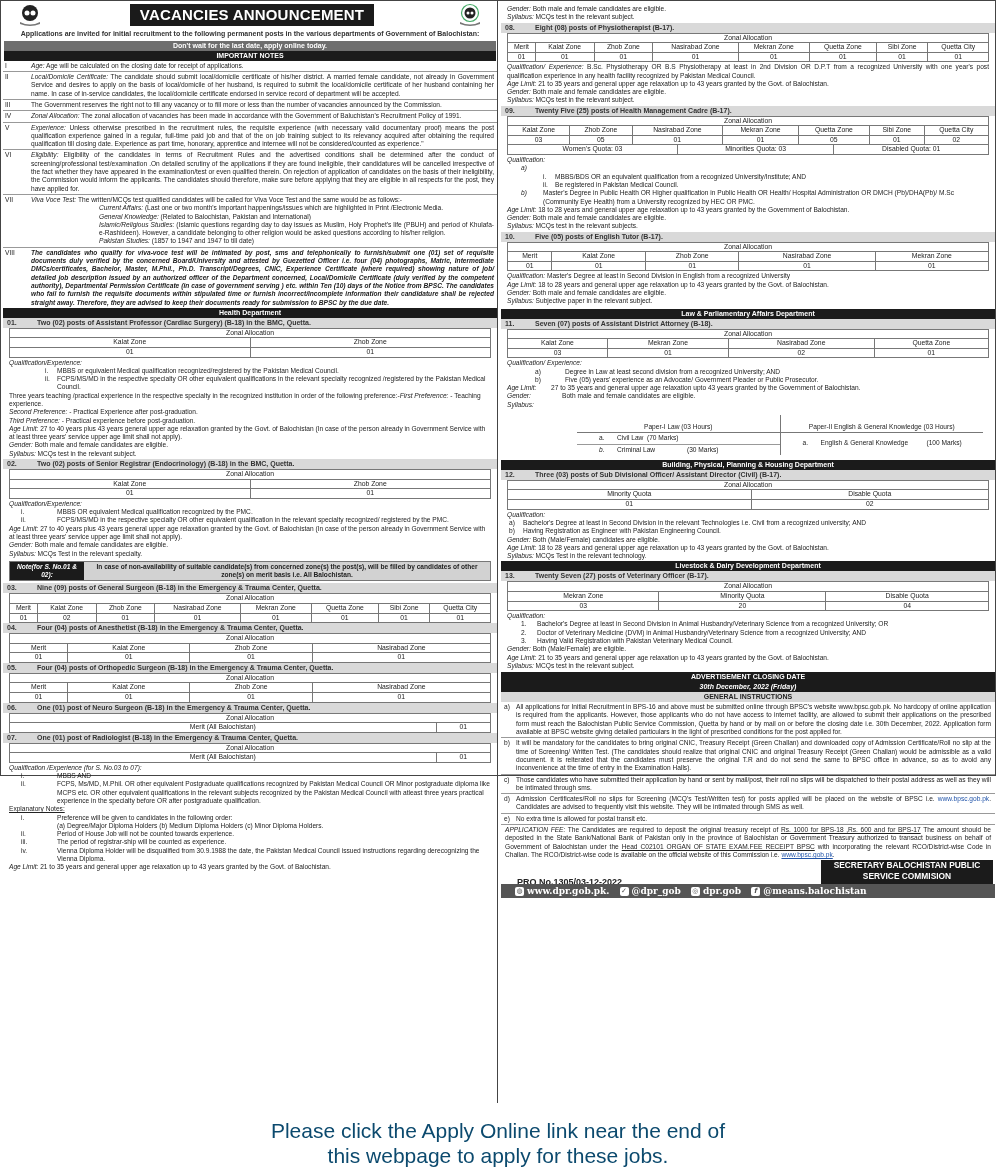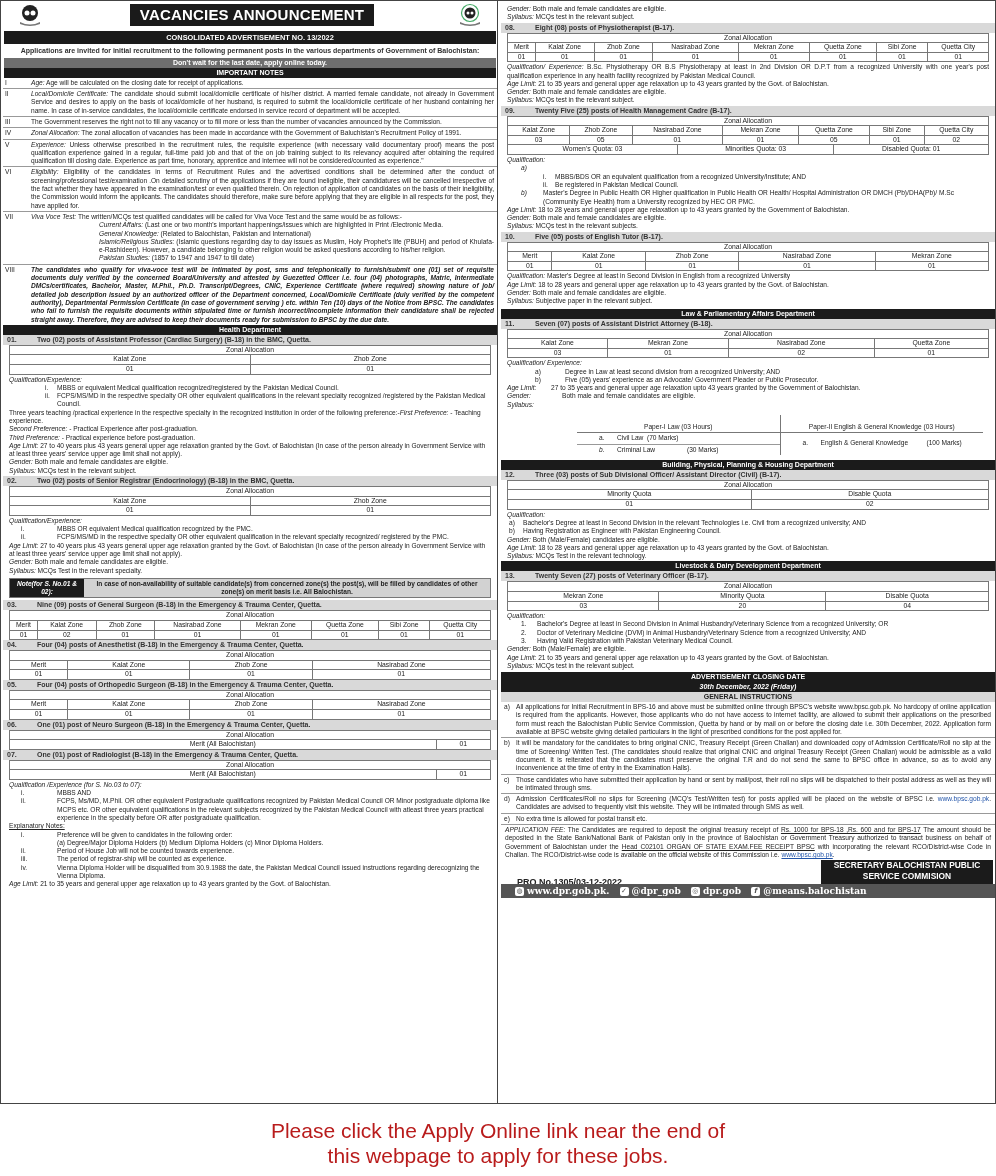--- a/index.html
+++ b/index.html
@@ -1,18 +1,18 @@
 <!DOCTYPE html>
 <html><head>
 <meta charset="utf-8">
 <style>
   * { box-sizing: border-box; margin: 0; padding: 0; }
   html, body { width: 996px; height: 1176px; background: #fff; overflow: hidden; }
   body { font-family: "Liberation Sans", sans-serif; color: #222; font-size: 6.6px; line-height: 1.26; position: relative; }
-  .page { position: absolute; left: 0; top: 0; width: 996px; height: 1104px; border: 1px solid #444; }
+  .page { position: absolute; left: 0; top: 0; width: 996px; height: 776px; border: 1px solid #444; }
   .col { position: absolute; top: 0; }
   .col-left { left: 2px; width: 495px; height: 1102px; border-right: 1px solid #444; }
   .col-right { left: 500px; width: 494px; height: 1102px; }
   .hdr { position: relative; height: 28px; }
   .logo { position: absolute; top: 2px; width: 26px; height: 24px; }
   .logo-l { left: 14px; }
   .logo-r { right: 14px; }
   .title-box { position: absolute; left: 127px; top: 3px; width: 244px; height: 22px; background: #1a1a1a; color: #fff; font-weight: bold; font-size: 15px; text-align: center; line-height: 22px; letter-spacing: 0.2px; }
   .band-dark { background: #1b1b1b; color: #fff; text-align: center; font-weight: bold; }
   .band-mid { background: #6e6e6e; color: #fff; text-align: center; font-weight: bold; }
@@ -53,21 +53,21 @@
   .gi { display: flex; border-bottom: 1px solid #999; padding: 1px 4px 1px 3px; }
   .gi .m { width: 12px; flex: none; }
   .gi .t { flex: 1; text-align: justify; }
   .link { color: #2255aa; }
   .footer-r { position: relative; height: 38px; }
   .secretary { position: absolute; right: 2px; top: 0; width: 172px; height: 27px; background: #1b1b1b; color: #fff; font-weight: bold; font-size: 8.4px; text-align: center; line-height: 11px; padding-top: 0; }
   .prq { position: absolute; left: 4px; top: 17px; font-weight: bold; font-size: 9px; color: #222; margin-left: 12px; }
   .social { position: absolute; left: 0; right: 0; bottom: 0; height: 14px; background: #555; color: #fff; font-family: "DejaVu Serif", serif; font-weight: bold; font-size: 9px; line-height: 14px; padding-left: 14px; display: flex; gap: 10px; }
   .social span { display: inline-flex; align-items: center; gap: 3px; }
   .ico { display: inline-block; width: 9px; height: 9px; border-radius: 2px; background: #fff; color: #555; font-size: 7px; line-height: 9px; text-align: center; font-family: "DejaVu Sans", sans-serif; }
-  .apply { position: absolute; left: 0; top: 1118px; width: 996px; text-align: center; color: #b91c1c; font-size: 21px; line-height: 25px; font-family: "Liberation Sans", sans-serif; }
+  .apply { position: absolute; left: 0; top: 1118px; width: 996px; text-align: center; color: #0c4a6e; font-size: 21px; line-height: 25px; font-family: "Liberation Sans", sans-serif; }
 </style>
 </head>
 <body>
 
 <div class="page">
 
   <div class="col col-left">
     <div class="hdr">
       <svg class="logo logo-l" viewBox="0 0 26 24">
         <circle cx="13" cy="10" r="8" fill="#222"></circle>
@@ -77,21 +77,20 @@
       </svg>
       <div class="title-box">VACANCIES ANNOUNCEMENT</div>
       <svg class="logo logo-r" viewBox="0 0 26 24">
         <circle cx="13" cy="10" r="8.5" fill="none" stroke="#4a6" stroke-width="1.2"></circle>
         <circle cx="13" cy="10" r="5.5" fill="#222"></circle>
         <circle cx="11" cy="10" r="1.5" fill="#fff"></circle>
           <circle cx="15" cy="10" r="1.5" fill="#fff"></circle>
         <path d="M3 19 Q13 24 23 19 L23 21 Q13 25 3 21Z" fill="#777"></path>
       </svg>
     </div>
-    <div class="band-dark consol">CONSOLIDATED ADVERTISEMENT NO. 13/2022</div>
     <div class="intro">Applications are invited for initial recruitment to the following permanent posts in the various departments of Government of Balochistan:</div>
     <div class="band-mid dontwait">Don't wait for the last date, apply online today.</div>
     <div class="band-dark impnotes">IMPORTANT NOTES</div>
 
     <div class="note">
       <span class="num">I</span>
       <span class="txt"><span class="it">Age:</span><span> Age will be calculated on the closing date for receipt of applications.</span></span>
     </div>
     <div class="note">
       <span class="num">II</span>

